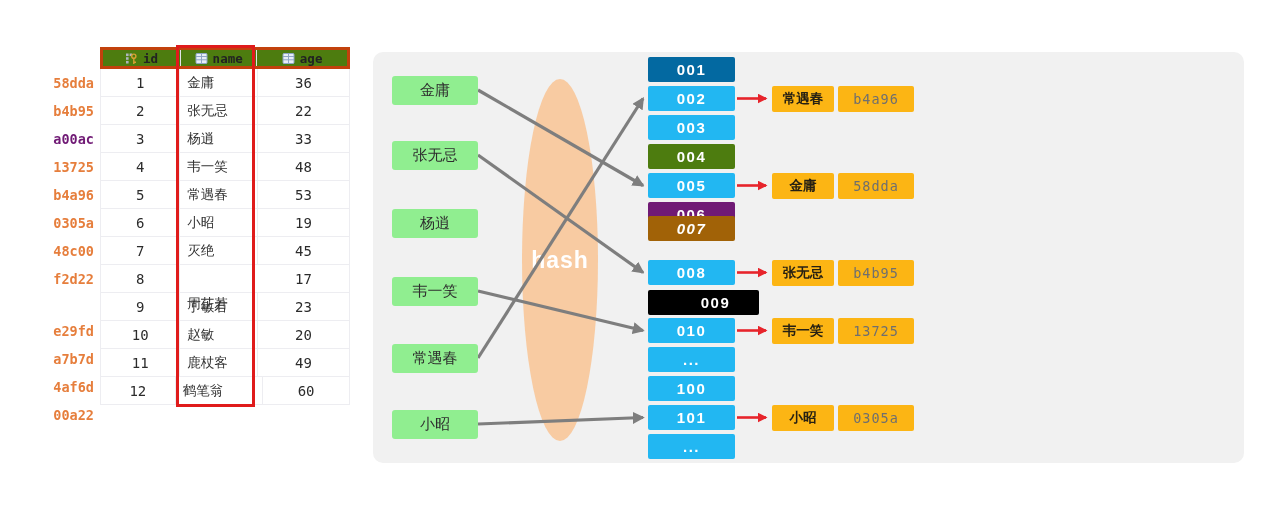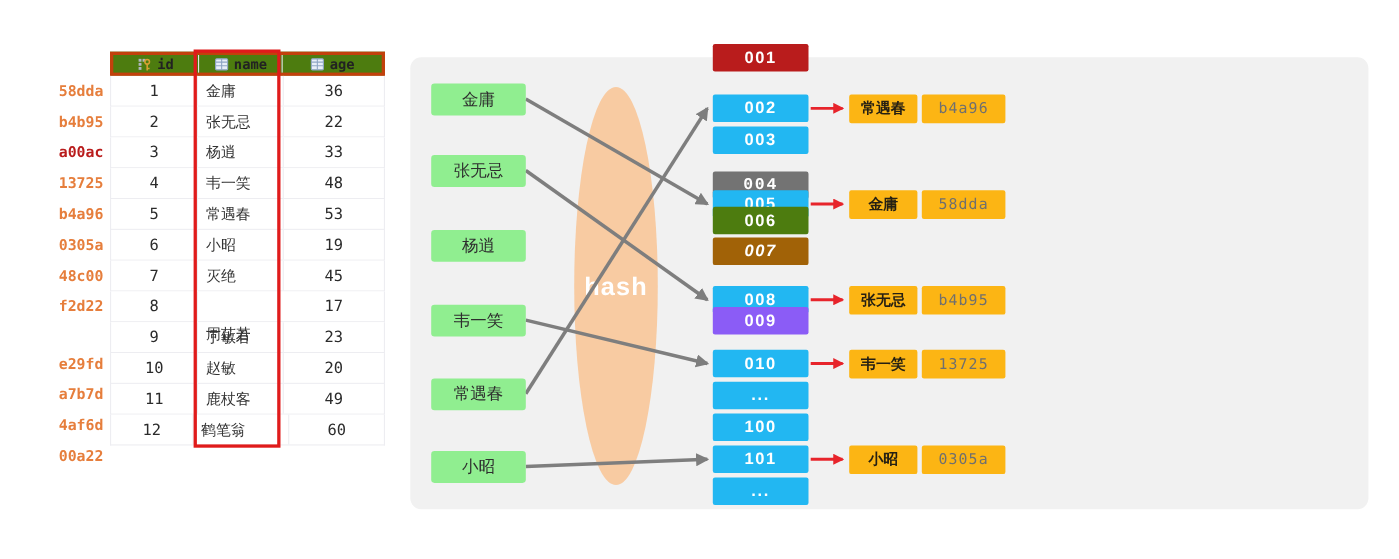--- a/index.html
+++ b/index.html
@@ -48,21 +48,21 @@
   .rline{stroke:#e7242b;stroke-width:2.6;}
 </style>
 </head>
 <body>
 
 <div class="stage">
 
   <div class="hashcol" id="hashcol">
       <div class="hashitem" style="color: rgb(230, 126, 60);">58dda</div>
       <div class="hashitem" style="color: rgb(230, 126, 60);">b4b95</div>
-      <div class="hashitem" style="color: #b91c1c;">a00ac</div>
+      <div class="hashitem" style="color: #701a75;">a00ac</div>
       <div class="hashitem" style="color: rgb(230, 126, 60);">13725</div>
       <div class="hashitem" style="color: rgb(230, 126, 60);">b4a96</div>
       <div class="hashitem" style="color: rgb(230, 126, 60);">0305a</div>
       <div class="hashitem" style="color: rgb(230, 126, 60);">48c00</div>
       <div class="hashitem" style="color: rgb(230, 126, 60);">f2d22</div>
       <div class="hashitem" style="color: rgb(230, 126, 60); margin-top: 24px;">e29fd</div>
       <div class="hashitem" style="color: rgb(230, 126, 60);">a7b7d</div>
       <div class="hashitem" style="color: rgb(230, 126, 60);">4af6d</div>
       <div class="hashitem" style="color: rgb(230, 126, 60);">00a22</div>
     </div>
@@ -199,29 +199,29 @@
       <line x1="478" y1="358" x2="643" y2="98.5" class="mline" marker-end="url(#ah-gray)"></line>
       <line x1="478" y1="424" x2="643" y2="417.5" class="mline" marker-end="url(#ah-gray)"></line>
     </svg>
 
 <div class="gbox" style="top: 75.5px; background: rgb(144, 238, 144);">金庸</div>
     <div class="gbox" style="top: 140.5px; background: rgb(144, 238, 144);">张无忌</div>
     <div class="gbox" style="top: 208.5px; background: rgb(144, 238, 144);">杨逍</div>
     <div class="gbox" style="top: 276.5px; background: rgb(144, 238, 144);">韦一笑</div>
     <div class="gbox" style="top: 343.5px; background: rgb(144, 238, 144);">常遇春</div>
     <div class="gbox" style="top: 409.5px; background: rgb(144, 238, 144);">小昭</div>
-    <div class="bucket" style="top: 40px; background: #b91c1c;">001</div>
+    <div class="bucket" style="top: 57px; background: #0369a1;">001</div>
     <div class="bucket" style="top: 86px; background: rgb(34, 183, 242);">002</div>
     <div class="bucket" style="top: 115px; background: rgb(34, 183, 242);">003</div>
-    <div class="bucket" style="top: 156px; background: #737373; font-family: Liberation Mono, monospace;">004</div>
+    <div class="bucket" style="top: 144px; background: #4d7c0f;">004</div>
     <div class="bucket" style="top: 173px; background: rgb(34, 183, 242); text-align: center;">005</div>
-    <div class="bucket" style="top: 188px; background: #4d7c0f;">006</div>
+    <div class="bucket" style="top: 202px; background: #701a75;">006</div>
     <div class="bucket" style="top: 216px; background: #a16207; font-style: italic;">007</div>
     <div class="bucket" style="top: 260px; background: rgb(34, 183, 242);">008</div>
-    <div class="bucket" style="top: 279px; background: #8b5cf6;">009</div>
+    <div class="bucket" style="top: 290px; background: #000000; padding-left: 24px;">009</div>
     <div class="bucket" style="top: 318px; background: rgb(34, 183, 242);">010</div>
     <div class="bucket" style="top: 347px; background: rgb(34, 183, 242);">...</div>
     <div class="bucket" style="top: 376px; background: rgb(34, 183, 242);">100</div>
     <div class="bucket" style="top: 405px; background: rgb(34, 183, 242);">101</div>
     <div class="bucket" style="top: 434px; background: rgb(34, 183, 242);">...</div>
     <div class="rbox rname" style="top: 85.5px; background: rgb(252, 181, 20);">常遇春</div>
     <div class="rbox rhash" style="top: 85.5px; background: rgb(252, 181, 20);">b4a96</div>
     <div class="rbox rname" style="top: 172.5px; background: rgb(252, 181, 20);">金庸</div>
     <div class="rbox rhash" style="top: 172.5px; background: rgb(252, 181, 20);">58dda</div>
     <div class="rbox rname" style="top: 259.5px; background: rgb(252, 181, 20);">张无忌</div>

